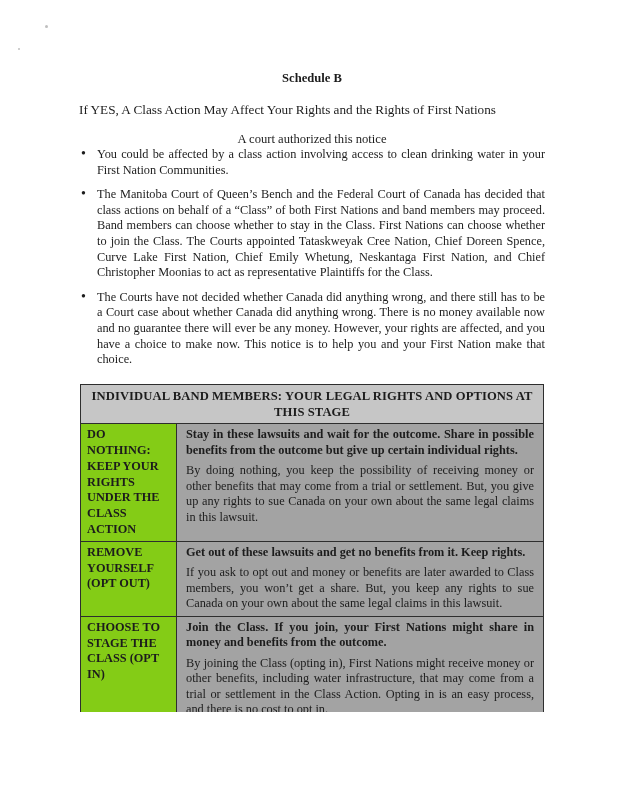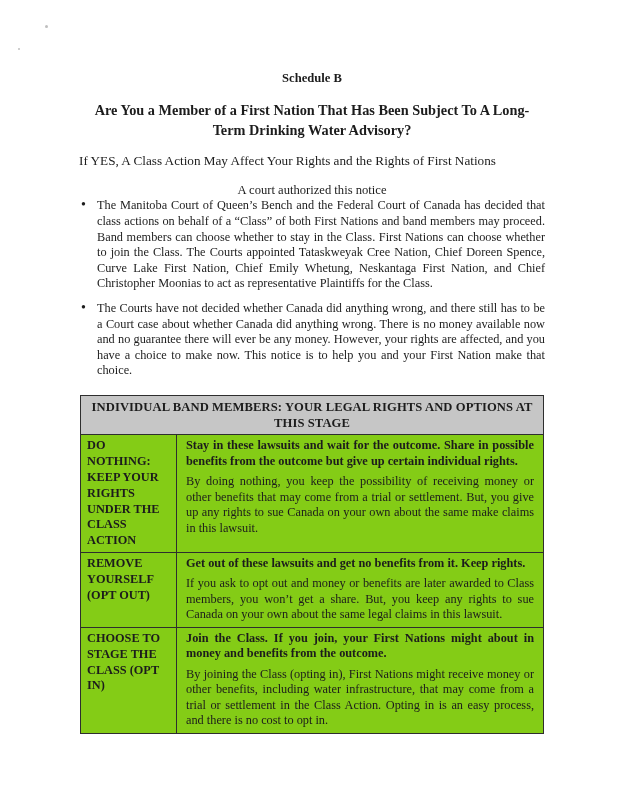--- a/index.html
+++ b/index.html
@@ -3,21 +3,21 @@
 <meta charset="utf-8">
 <style>
   html, body {
     margin: 0;
     padding: 0;
     background: #ffffff;
   }
   .page {
     position: relative;
     width: 624px;
-    height: 807px;
+    height: 712px;
     margin: 0 auto;
     box-sizing: border-box;
     padding: 70px 79px 0 79px;
     background: #ffffff;
     font-family: "Liberation Serif", "DejaVu Serif", serif;
     color: #1c1c1c;
     overflow: hidden;
   }
   .speck {
     position: absolute;
@@ -96,21 +96,21 @@
   td.option-cell {
     background: #84cc16;
     font-weight: bold;
     vertical-align: top;
     width: 96px;
     padding: 3px 9px 3px 6px;
     font-size: 12.3px;
     line-height: 15.8px;
   }
   td.desc-cell {
-    background: #84cc16;
+    background: #a3a3a3;
     vertical-align: top;
     padding: 3px 9px 4px 9px;
     font-size: 12.3px;
   }
   td.desc-cell p {
     margin: 0 0 5px 0;
     line-height: 15.5px;
     text-align: justify;
   }
   td.desc-cell p:last-child { margin-bottom: 0; }
@@ -119,57 +119,57 @@
 </head>
 <body>
 
 <div class="page">
 
   <div class="speck s1"></div>
   <div class="speck s2"></div>
 
   <div class="schedule-label">Schedule B</div>
 
-  <h1 class="doc-title">Are You a Member of a First Nation That Has Been Subject To A Long-Term Drinking Water Advisory?</h1>
 
   <div class="doc-subtitle">If YES, A Class Action May Affect Your Rights and the Rights of First Nations</div>
 
   <div class="authorized-note">A court authorized this notice</div>
 
   <ul class="intro-bullets">
+    <li>You could be affected by a class action involving access to clean drinking water in your First Nation Communities.</li>
     <li>The Manitoba Court of Queen’s Bench and the Federal Court of Canada has decided that class actions on behalf of a “Class” of both First Nations and band members may proceed. Band members can choose whether to stay in the Class. First Nations can choose whether to join the Class. The Courts appointed Tataskweyak Cree Nation, Chief Doreen Spence, Curve Lake First Nation, Chief Emily Whetung, Neskantaga First Nation, and Chief Christopher Moonias to act as representative Plaintiffs for the Class.</li>
     <li>The Courts have not decided whether Canada did anything wrong, and there still has to be a Court case about whether Canada did anything wrong. There is no money available now and no guarantee there will ever be any money. However, your rights are affected, and you have a choice to make now. This notice is to help you and your First Nation make that choice.</li>
   </ul>
 
   <table class="rights-table">
     <colgroup>
       <col style="width:96px">
       <col>
     </colgroup>
     <tbody>
       <tr>
         <td colspan="2" class="section-header">INDIVIDUAL BAND MEMBERS: YOUR LEGAL RIGHTS AND OPTIONS AT THIS STAGE</td>
       </tr>
       <tr>
         <td class="option-cell">DO NOTHING: KEEP YOUR RIGHTS UNDER THE CLASS ACTION</td>
         <td class="desc-cell">
           <p class="lead">Stay in these lawsuits and wait for the outcome. Share in possible benefits from the outcome but give up certain individual rights.</p>
-          <p>By doing nothing, you keep the possibility of receiving money or other benefits that may come from a trial or settlement. But, you give up any rights to sue Canada on your own about the same make claims in this lawsuit.</p>
+          <p>By doing nothing, you keep the possibility of receiving money or other benefits that may come from a trial or settlement. But, you give up any rights to sue Canada on your own about the same legal claims in this lawsuit.</p>
         </td>
       </tr>
       <tr>
         <td class="option-cell">REMOVE YOURSELF (OPT OUT)</td>
         <td class="desc-cell">
           <p class="lead">Get out of these lawsuits and get no benefits from it. Keep rights.</p>
           <p>If you ask to opt out and money or benefits are later awarded to Class members, you won’t get a share. But, you keep any rights to sue Canada on your own about the same legal claims in this lawsuit.</p>
         </td>
       </tr>
       <tr>
         <td class="option-cell">CHOOSE TO STAGE THE CLASS (OPT IN)</td>
         <td class="desc-cell">
-          <p class="lead">Join the Class. If you join, your First Nations might about in money and benefits from the outcome.</p>
+          <p class="lead">Join the Class. If you join, your First Nations might share in money and benefits from the outcome.</p>
           <p>By joining the Class (opting in), First Nations might receive money or other benefits, including water infrastructure, that may come from a trial or settlement in the Class Action. Opting in is an easy process, and there is no cost to opt in.</p>
         </td>
       </tr>
     </tbody>
   </table>
 
 </div>
 
 </body></html>

